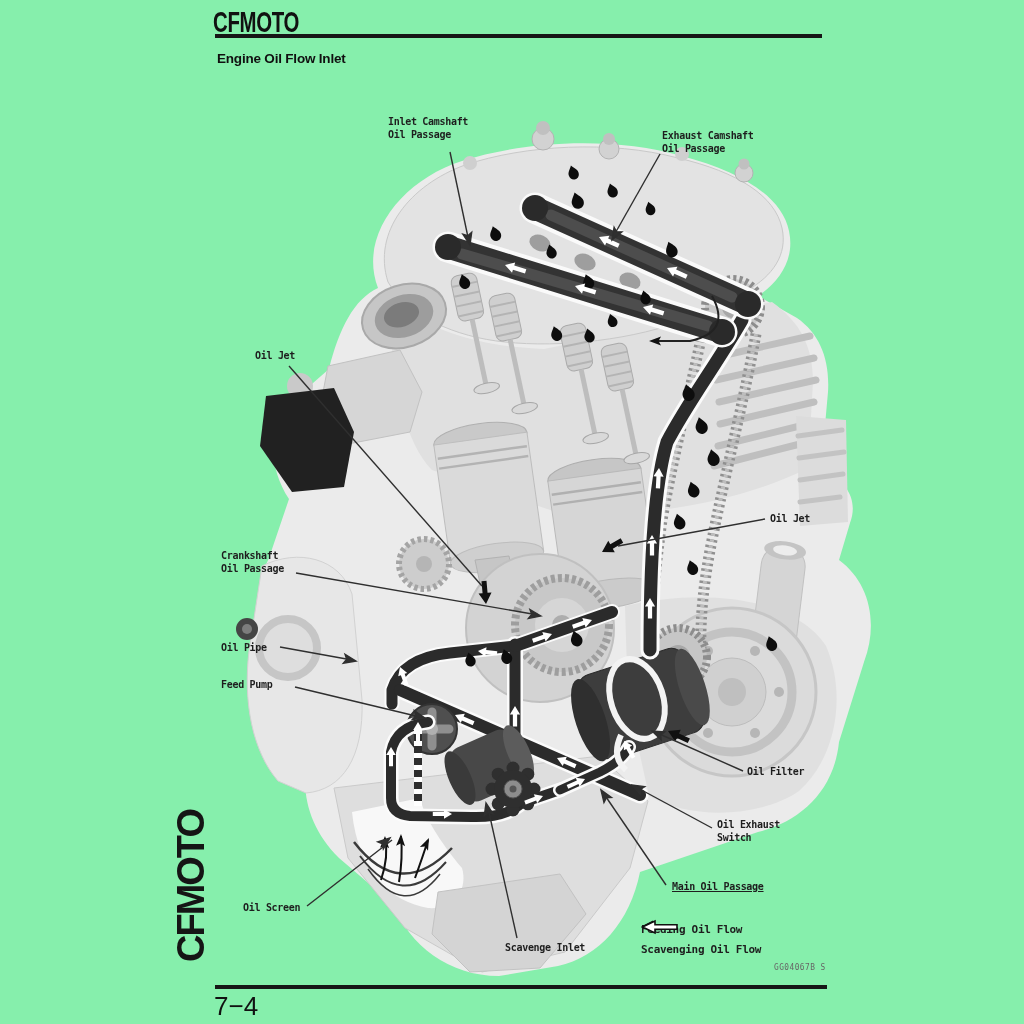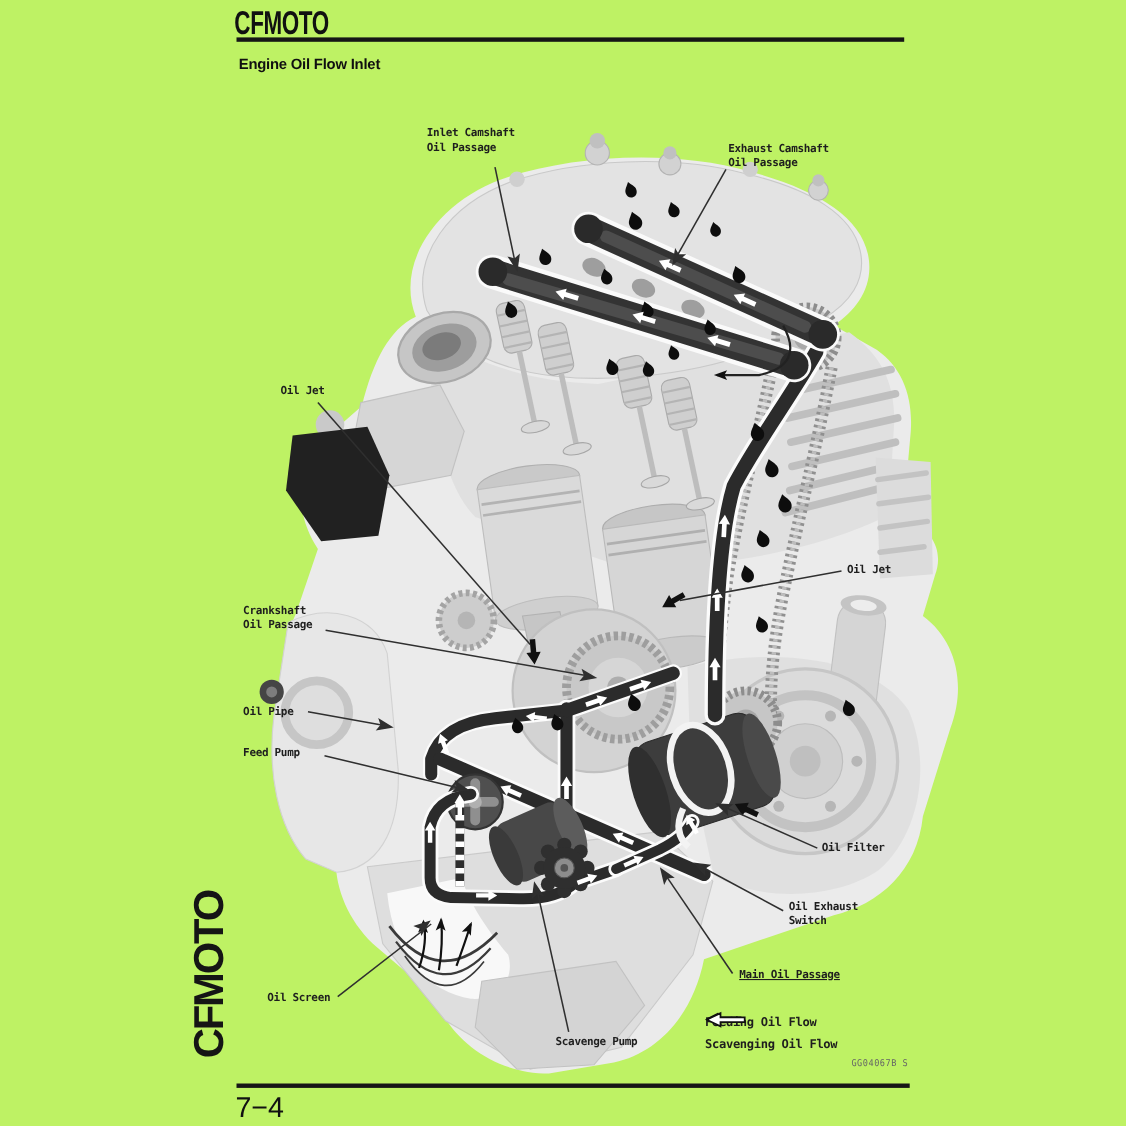--- a/index.html
+++ b/index.html
@@ -1,17 +1,17 @@
 <!DOCTYPE html>
 <html><head>
 <meta charset="utf-8">
 <style>
   html,body{margin:0;padding:0;background:#fff;}
   body{width:1024px;height:1024px;position:relative;font-family:"Liberation Sans",sans-serif;overflow:hidden;}
-  .page{position:absolute;inset:0;background:#bef264;}
+  .page{position:absolute;inset:0;background:#86efac;}
   .brand{position:absolute;left:213px;top:5px;font-size:30px;font-weight:bold;color:#111;
          letter-spacing:-0.5px;transform:scaleX(0.68);transform-origin:0 0;white-space:nowrap;}
   .header-rule{position:absolute;left:215px;top:34px;width:607px;height:4px;background:#161616;}
   .section-title{position:absolute;left:217px;top:51px;font-size:13.5px;font-weight:bold;color:#101010;letter-spacing:-0.2px;}
   .diagram{position:absolute;inset:0;}
   .diagram svg{position:absolute;left:0;top:0;}
   .callout{position:absolute;font-family:"DejaVu Sans Mono",monospace;font-size:10px;line-height:13px;
            font-weight:bold;color:#1e1e1e;letter-spacing:-0.3px;white-space:nowrap;}
   .legend{position:absolute;left:641px;top:919px;}
   .legend-row{display:flex;align-items:center;gap:9px;height:20px;}
@@ -340,21 +340,21 @@
       <span>Oil Exhaust</span><br>
       <span>Switch</span>
     </div>
     <div class="callout" style="left:672px;top:880px;text-decoration:underline;">
       <span>Main Oil Passage</span>
     </div>
     <div class="callout" style="left:243px;top:901px;">
       <span>Oil Screen</span>
     </div>
     <div class="callout" style="left:505px;top:941px;">
-      <span>Scavenge Pump</span>
+      <span>Scavenge Inlet</span>
     </div>
 
     <div class="legend">
       <div class="legend-row">
         <svg width="34" height="14">
           <path d="M1,7 L12,1.5 L12,5 L33,5 L33,9 L12,9 L12,12.5 Z" fill="#111"></path>
         </svg>
         <span class="txt">Feeding Oil Flow</span>
       </div>
       <div class="legend-row">

